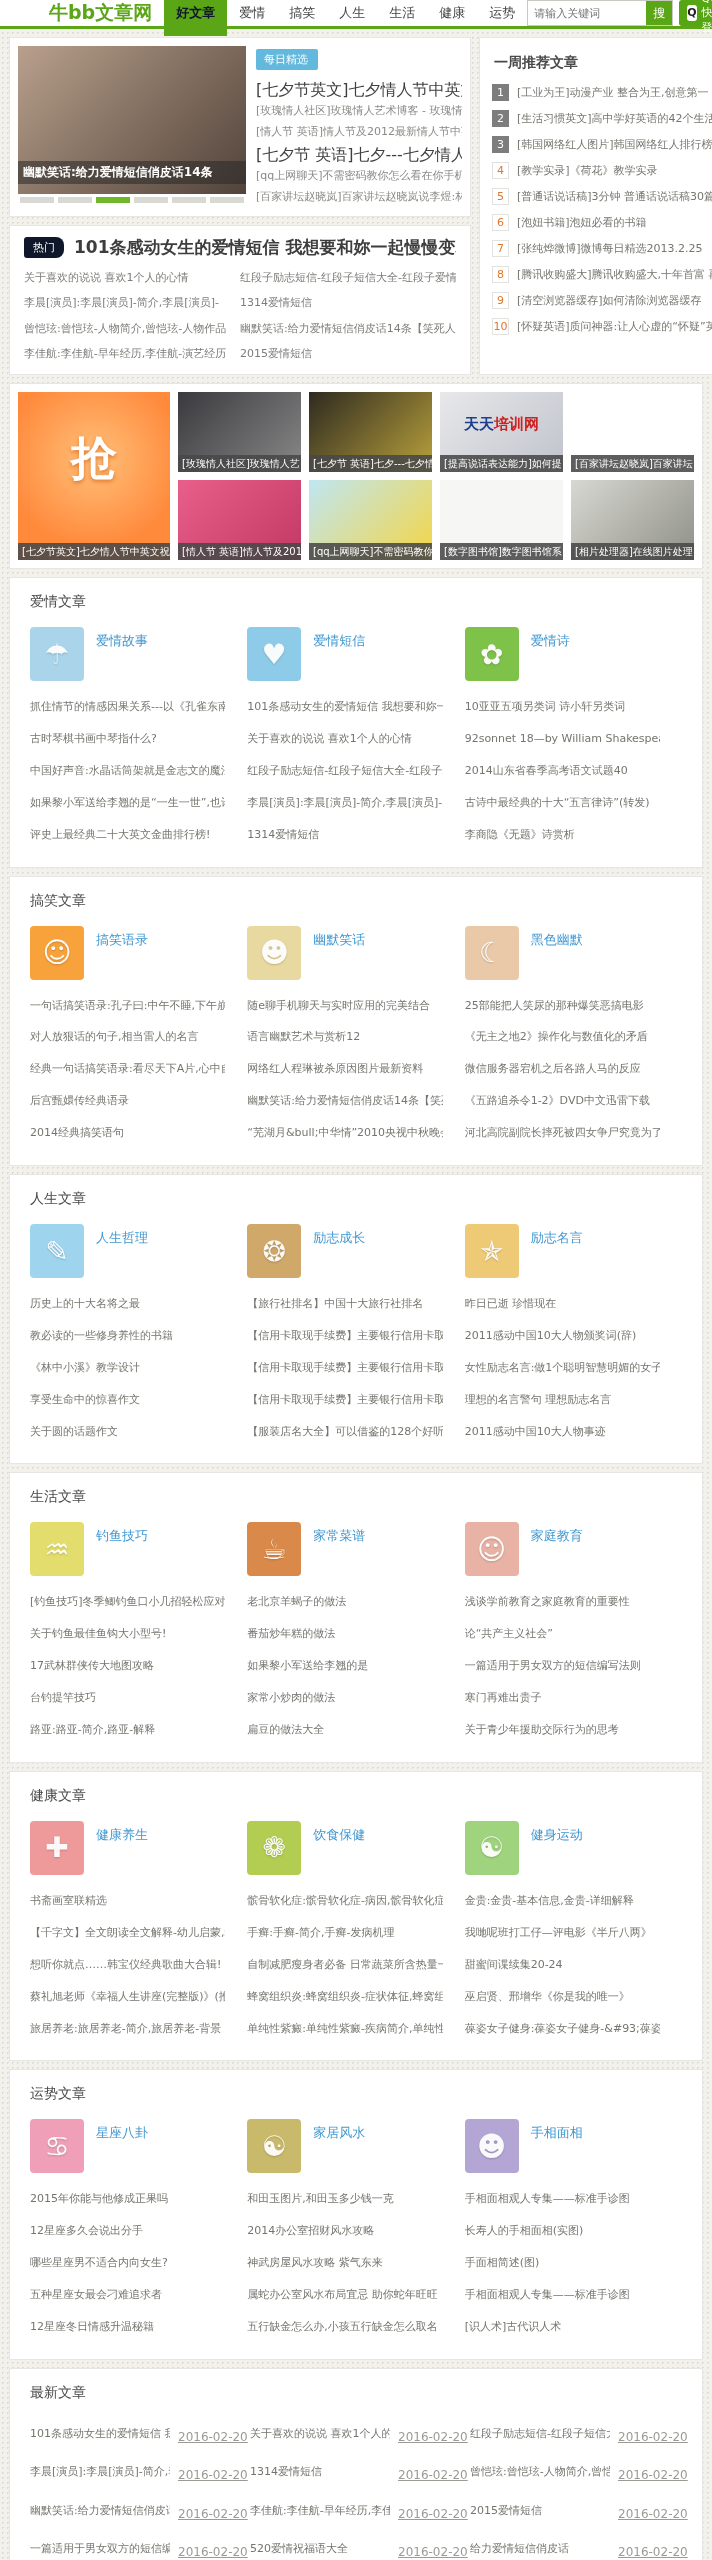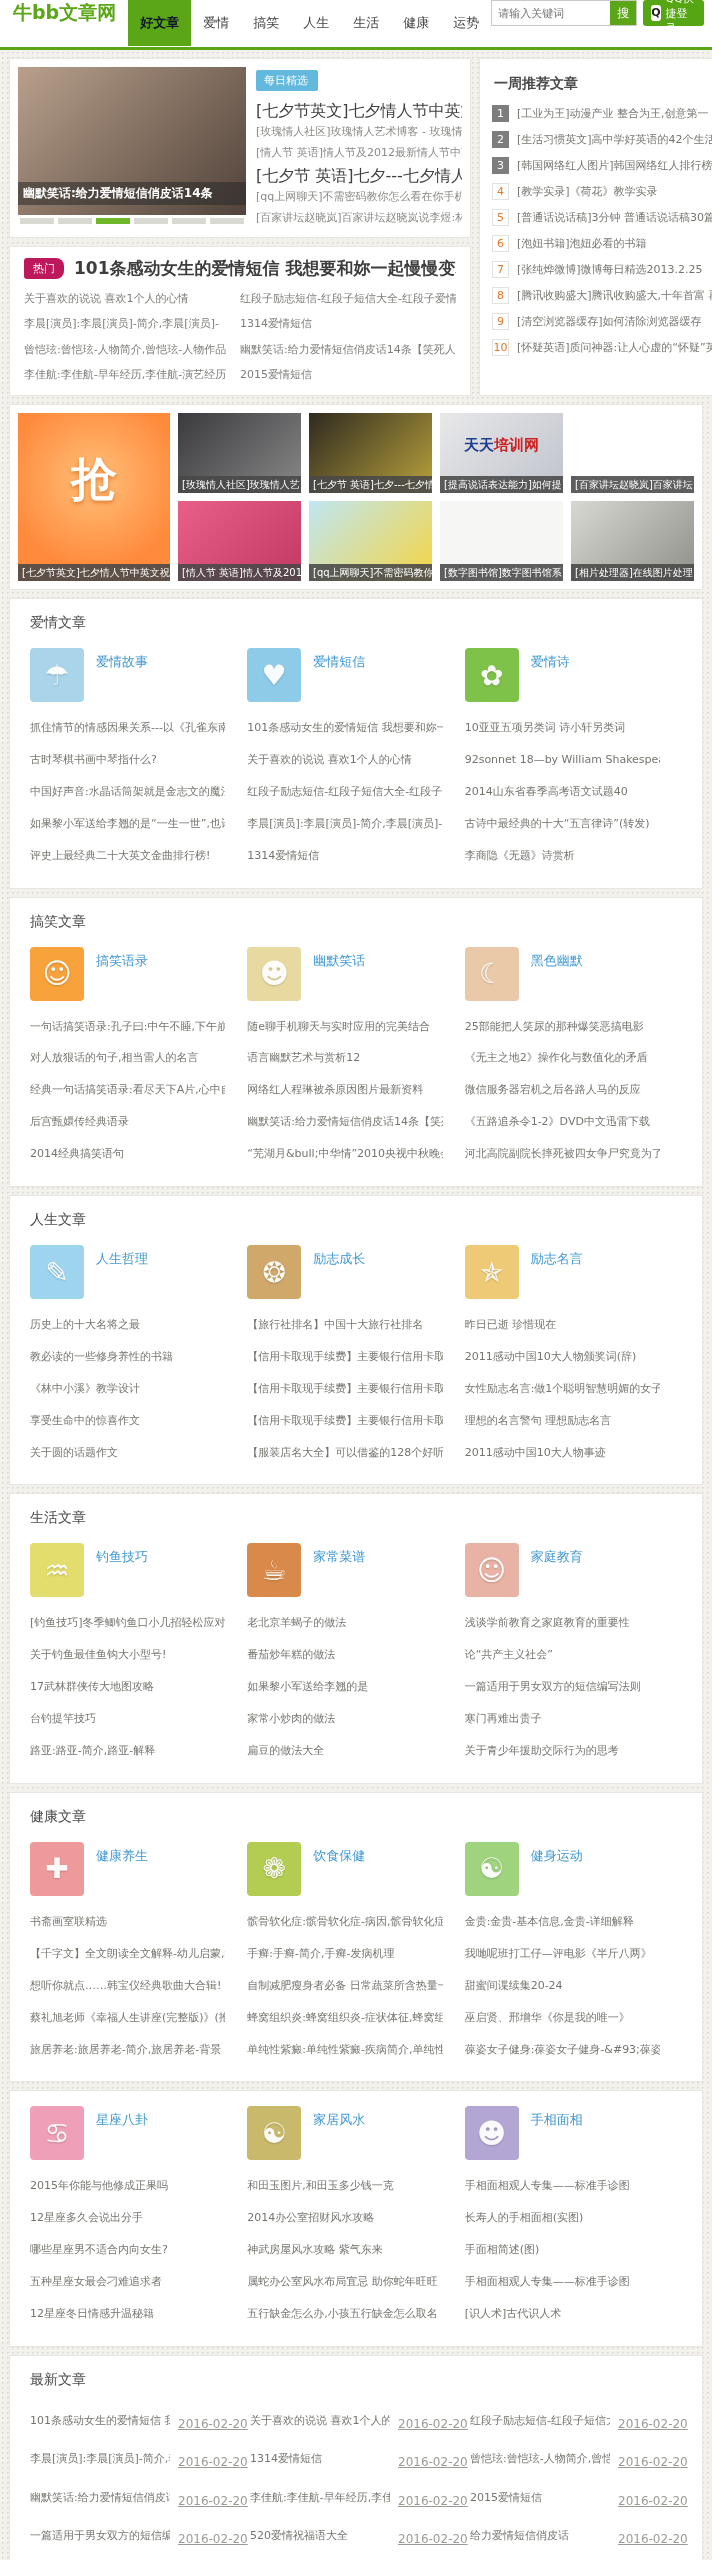--- a/index.html
+++ b/index.html
@@ -7,21 +7,21 @@
   body {
     font-family:"DejaVu Sans","Liberation Sans",sans-serif;
     background-color:#f2f1ec;
     background-image:radial-gradient(#dddcd6 1px, transparent 1px);
     background-size:5px 5px;
     color:#555;
   }
   a { text-decoration:none; color:inherit; cursor:pointer; }
 
   
-  .hdr { background:#fff; border-bottom:3px solid #5ba616; height:50px; display:flex; align-items:flex-start; }
+  .hdr { background:#fff; border-bottom:3px solid #5ba616; height:29px; display:flex; align-items:center;padding-left:36px; }
   .logo { color:#5ba616; font-size:19px; font-weight:bold; padding:0 12px 0 13px; white-space:nowrap; }
   .nav { display:flex; height:46px; }
   .nav-item { padding:0 12px; line-height:46px; font-size:13px; color:#444; white-space:nowrap; }
   .nav-item.active { background:#5ba616; color:#0f172a; font-weight:bold; }
   .hdr-right { margin-left:auto; display:flex; align-items:center; gap:6px; padding-right:8px; }
   .search-wrap { display:flex; border:1px solid #c9c9c4; background:#fff; }
   .search-input { width:118px; height:24px; border:0; outline:none; padding:0 6px; font-size:11px; color:#666; font-family:inherit; }
   .search-btn { width:26px; height:24px; background:#5ba616; color:#fff; border:0; font-size:12px; cursor:pointer; font-family:inherit; }
   .qq-btn { background:#56a513; border-radius:3px; height:26px; display:flex; align-items:center; gap:5px; padding:0 8px; color:#fff; font-size:11px; cursor:pointer; }
   .qq-ico { width:16px; height:16px; background:#fff; border-radius:3px; color:#222; font-size:11px; line-height:16px; text-align:center; font-weight:bold; }
@@ -41,21 +41,21 @@
   .dot { flex:1; height:6px; background:#d9d9d4; }
   .dot.on { background:#6eb82a; }
   .hero-info { flex:1; min-width:0; padding-top:2px; }
   .daily-badge { display:inline-block; background:#62b8dd; color:#fff; font-size:11px; padding:3px 10px 3px 8px; border-radius:2px; margin-bottom:8px; }
   .hero-title { font-size:16px; color:#3f3f3f; line-height:1.45; white-space:nowrap; overflow:hidden; }
   .hero-sub { font-size:11px; color:#8a8a86; line-height:1.9; white-space:nowrap; overflow:hidden; }
 
   
   .feat-box { padding:10px 14px 8px 14px; }
   .feat-head { display:flex; align-items:center; gap:10px; margin-bottom:6px; }
-  .hot-badge { background:#be185d; color:#fff; font-size:11px; padding:3px 9px; border-radius:3px 8px 8px 3px; flex:none; }
+  .hot-badge { background:#0f172a; color:#fff; font-size:11px; padding:3px 9px; border-radius:3px 8px 8px 3px; flex:none; }
   .feat-title { font-size:17px; font-weight:bold; color:#3d3d3d; white-space:nowrap; overflow:hidden; }
   .feat-cols { display:flex; }
   .feat-cols ul { flex:1; list-style:none; min-width:0; }
   .feat-cols li { font-size:11px; color:#7c7c78; line-height:2.3; white-space:nowrap; overflow:hidden; }
 
   
   .weekly { padding:12px 12px; height:100%; }
   .weekly-title { font-size:14px; color:#4a4a4a; font-weight:bold; margin:4px 0 12px 2px; }
   .weekly-list { list-style:none; }
   .weekly-list li { display:flex; align-items:center; gap:8px; margin-bottom:9px; }
@@ -473,20 +473,21 @@
               <li>金贵:金贵-基本信息,金贵-详细解释</li>
               <li>我哋呢班打工仔—评电影《半斤八两》</li>
               <li>甜蜜间谍续集20-24</li>
               <li>巫启贤、邢增华《你是我的唯一》</li>
               <li>葆姿女子健身:葆姿女子健身-&amp;#93;葆姿简介</li>
             </ul>
           </div>
         </div>
       </div>
       <div class="box sec">
+        <div class="sec-title">运势文章</div>
         <div class="sec-cols">
           <div class="sec-col">
             <div class="col-head">
               <div class="col-icon" style="background: rgb(239, 159, 184);">♋</div>
               <a class="col-name">星座八卦</a>
             </div>
             <ul class="col-links">
               <li>2015年你能与他修成正果吗</li>
               <li>12星座多久会说出分手</li>
               <li>哪些星座男不适合内向女生?</li>

